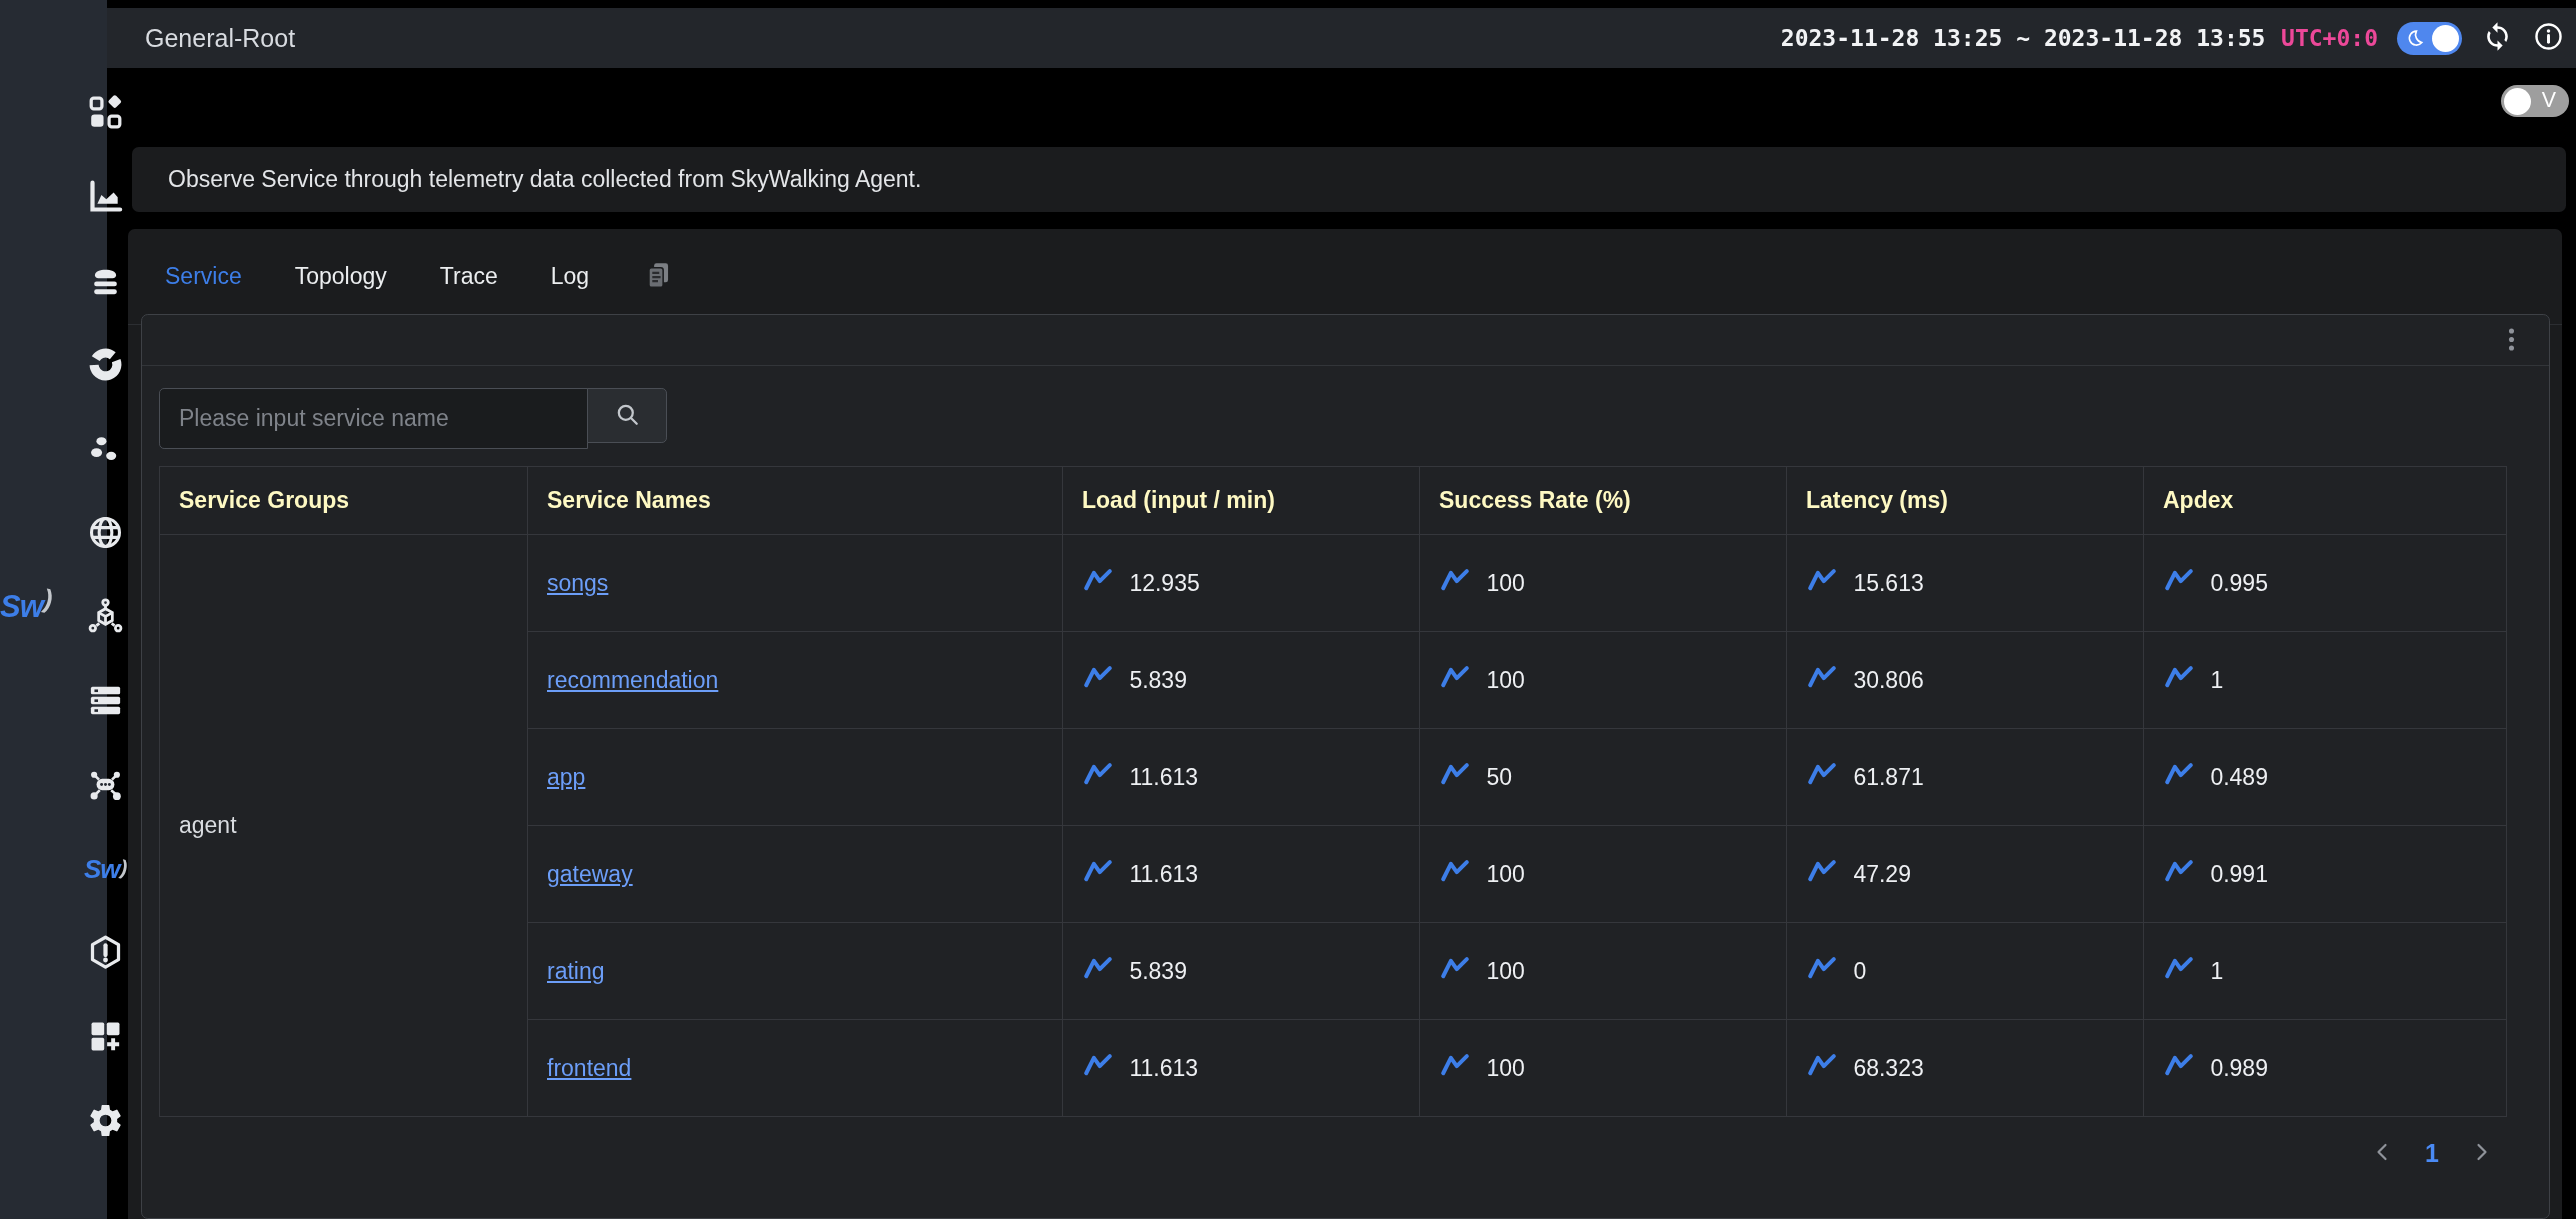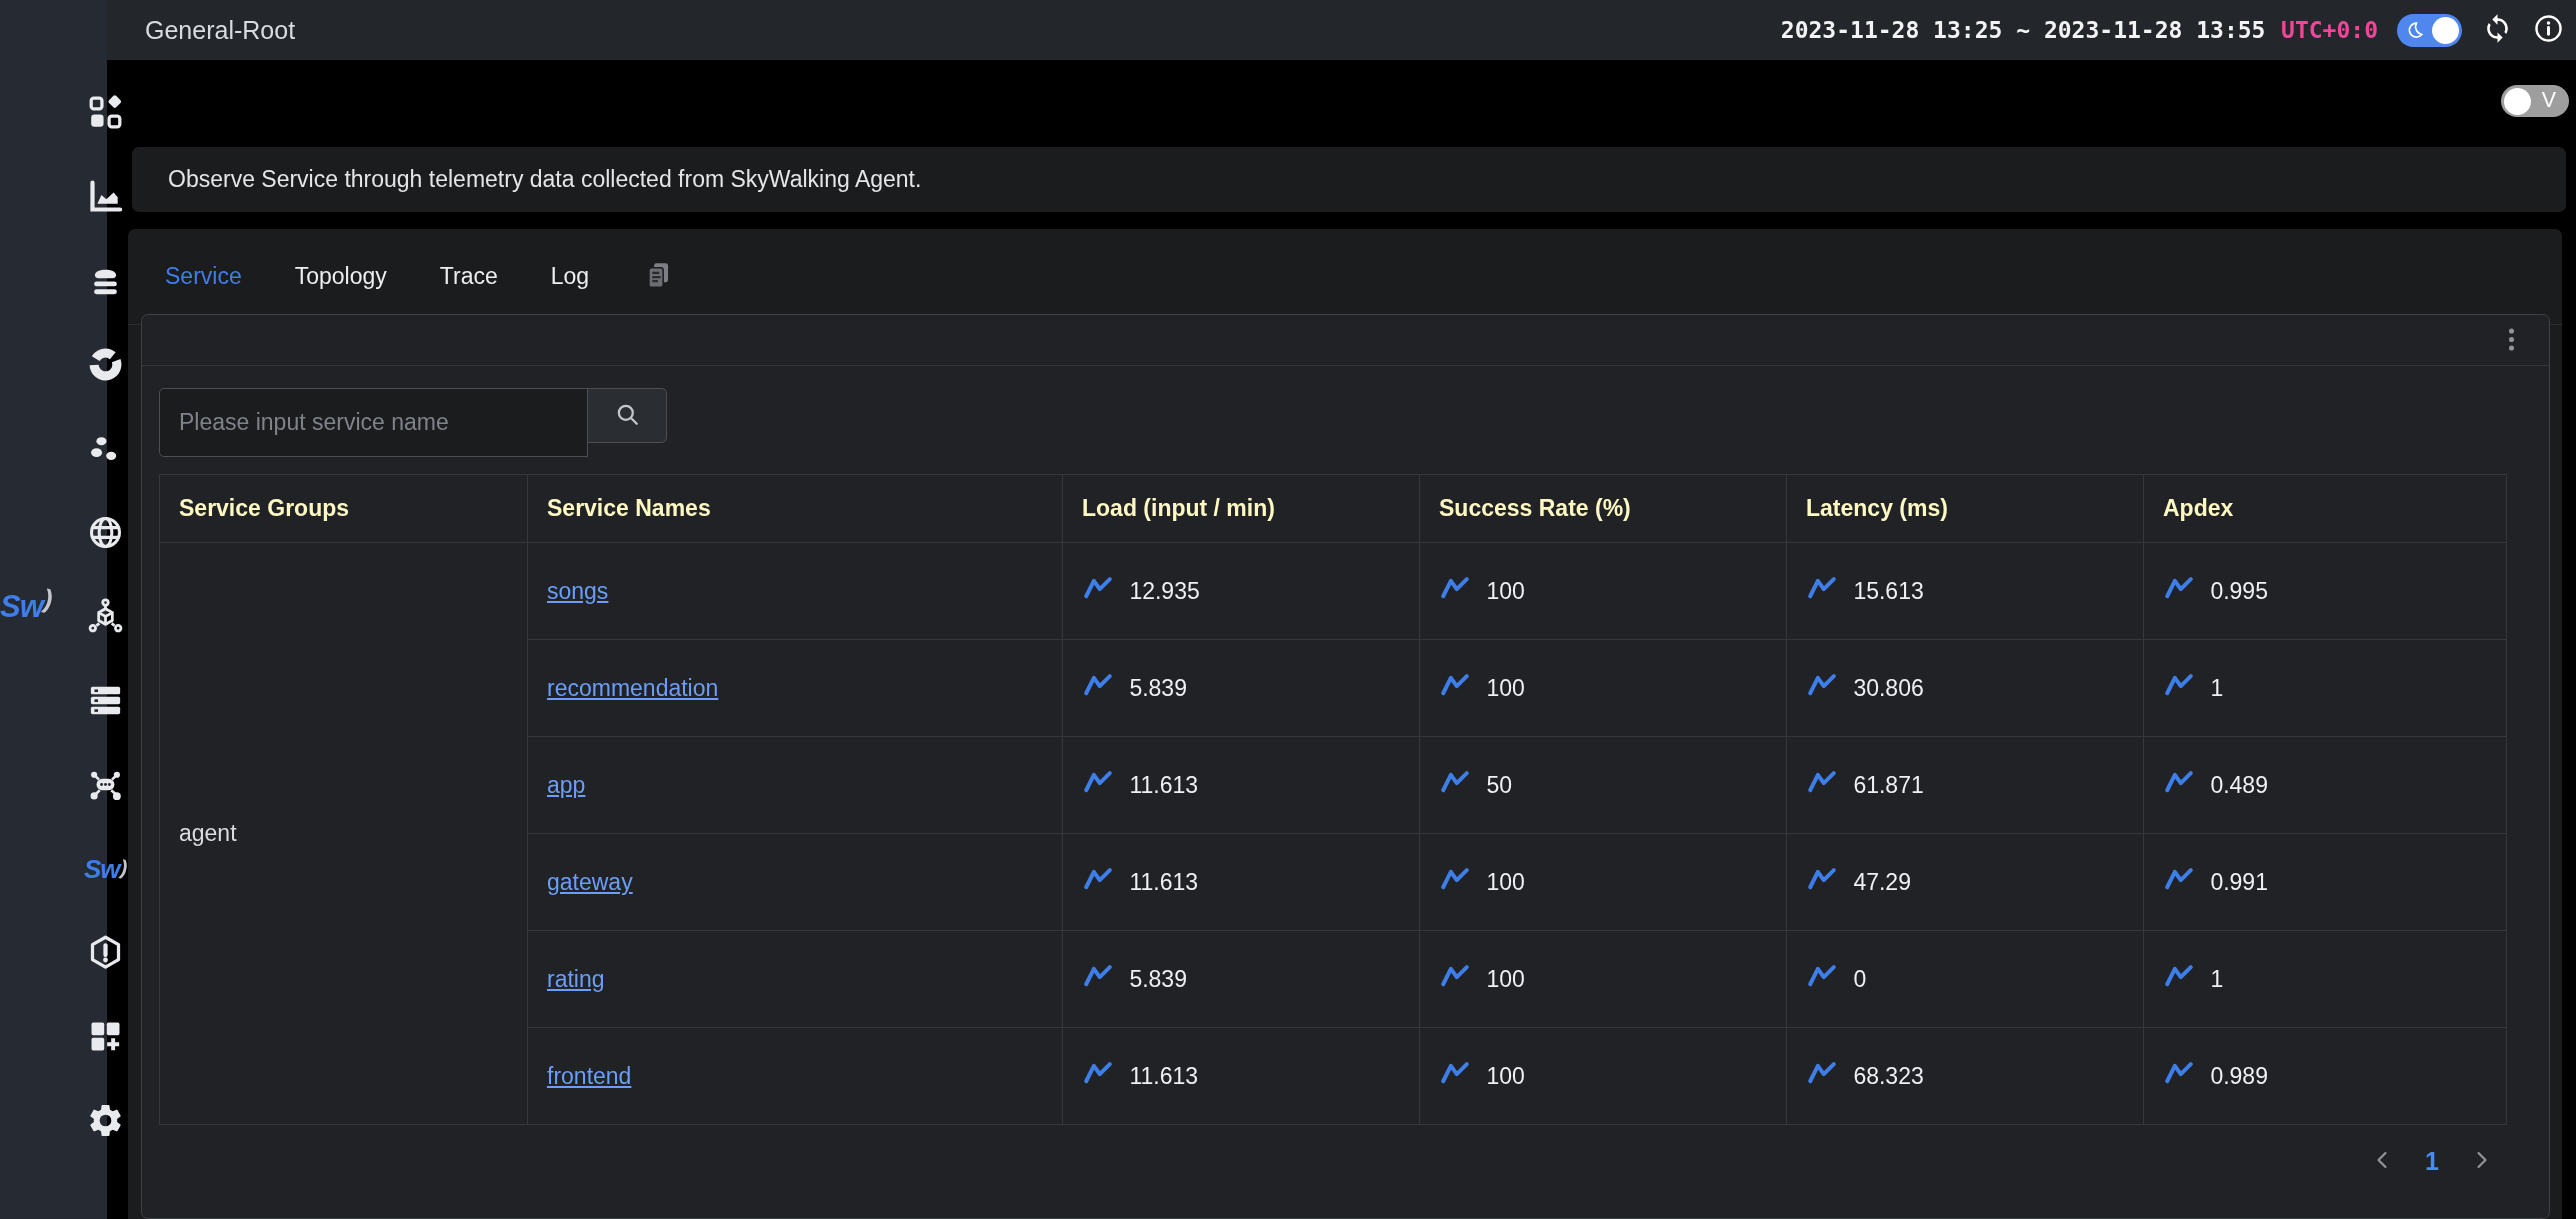--- a/index.html
+++ b/index.html
@@ -13,21 +13,21 @@
   .sidebar-logo { margin-top:6.8px; height:48px; display:flex; align-items:flex-start; cursor:pointer; }
   .logo-sw { color:#3d7ee8; font-weight:bold; font-size:31px; font-style:italic; letter-spacing:-0.9px; }
   .logo-swoosh { color:#c3c7cc; font-weight:bold; font-size:26px; display:inline-block; transform:rotate(14deg) translateY(-5.1px); }
   .sidebar-menu { margin-top:15.4px; display:flex; flex-direction:column; align-items:center; }
   .side-item { width:107px; height:84px; display:flex; align-items:center; justify-content:center; color:#e8eaed; cursor:pointer; }
   .side-item svg { width:39px; height:39px; }
   .side-item.sw-mini .logo-sw { font-size:26px; }
   .side-item.sw-mini .logo-swoosh { font-size:20.5px; transform:rotate(14deg) translateY(-3.4px); }
 
   
-  .topbar { position:absolute; left:107px; top:0; width:2469px; height:60px; background:#23262b;
+  .topbar { position:absolute; left:107px; top:8px; width:2469px; height:60px; background:#23262b;
             display:flex; align-items:center; justify-content:space-between; padding:0 12px 0 38px; }
   .topbar-title { color:#d8dbe0; font-size:25px; }
   .topbar-right { display:flex; align-items:center; gap:19px; }
   .time-text { color:#f2f3f5; font-family:"DejaVu Sans Mono", monospace; font-size:23px; font-weight:bold; white-space:nowrap; }
   .tz-text { color:#ec4899; font-family:"DejaVu Sans Mono", monospace; font-size:23px; font-weight:bold; margin-left:-3.4px; }
   .toggle-dark { position:relative; width:65px; height:33px; border-radius:17px; background:#4f87ee; cursor:pointer; flex:0 0 auto; }
   .toggle-dark .moon { position:absolute; left:6px; top:6px; width:22px; height:22px; }
   .toggle-dark .knob { position:absolute; right:3.4px; top:3px; width:27px; height:27px; border-radius:50%; background:#fff; }
   .icon-btn { width:32px; height:32px; display:flex; align-items:center; justify-content:center; cursor:pointer; }
   .icon-btn svg { width:31px; height:31px; }
@@ -53,21 +53,21 @@
 
   
   .widget { position:absolute; left:13px; top:85px; width:2409px; height:905px; background:#202225;
             border:0.9px solid #3e4146; border-radius:6.8px; }
   .widget-header { height:51px; border-bottom:0.9px solid #323539; position:relative; }
   .kebab { position:absolute; right:19px; top:6.8px; width:38px; height:38px; display:flex; align-items:center; justify-content:center; cursor:pointer; }
   .widget-body { padding:22px 17px 0 17px; }
 
   
   .search-row { display:flex; margin-bottom:17px; }
-  .search-input { width:429px; height:69px; background:#1a1c1e; border:0.9px solid #4a4e55; border-radius:5.1px 0 0 5.1px;
+  .search-input { width:429px; height:61px; background:#1a1c1e; border:0.9px solid #4a4e55; border-radius:5.1px 0 0 5.1px;
                   color:#d6d9dd; font-size:23px; padding:0 19px; outline:none; font-family:"Liberation Sans", sans-serif; }
   .search-input::placeholder { color:#7f838a; }
   .search-btn { width:80px; height:55px; margin-left:-0.9px; background:#2a2d31; border:0.9px solid #4a4e55; border-radius:0 5.1px 5.1px 0;
                 display:flex; align-items:center; justify-content:center; cursor:pointer; }
   .search-btn svg { width:27px; height:27px; }
 
   
   table.svc { width:2347px; border-collapse:collapse; table-layout:fixed; }
   .svc th { height:68px; text-align:left; padding:11px 19px; font-size:23px; font-weight:bold; color:#fef9c3;
             border:0.9px solid #35373c; }

